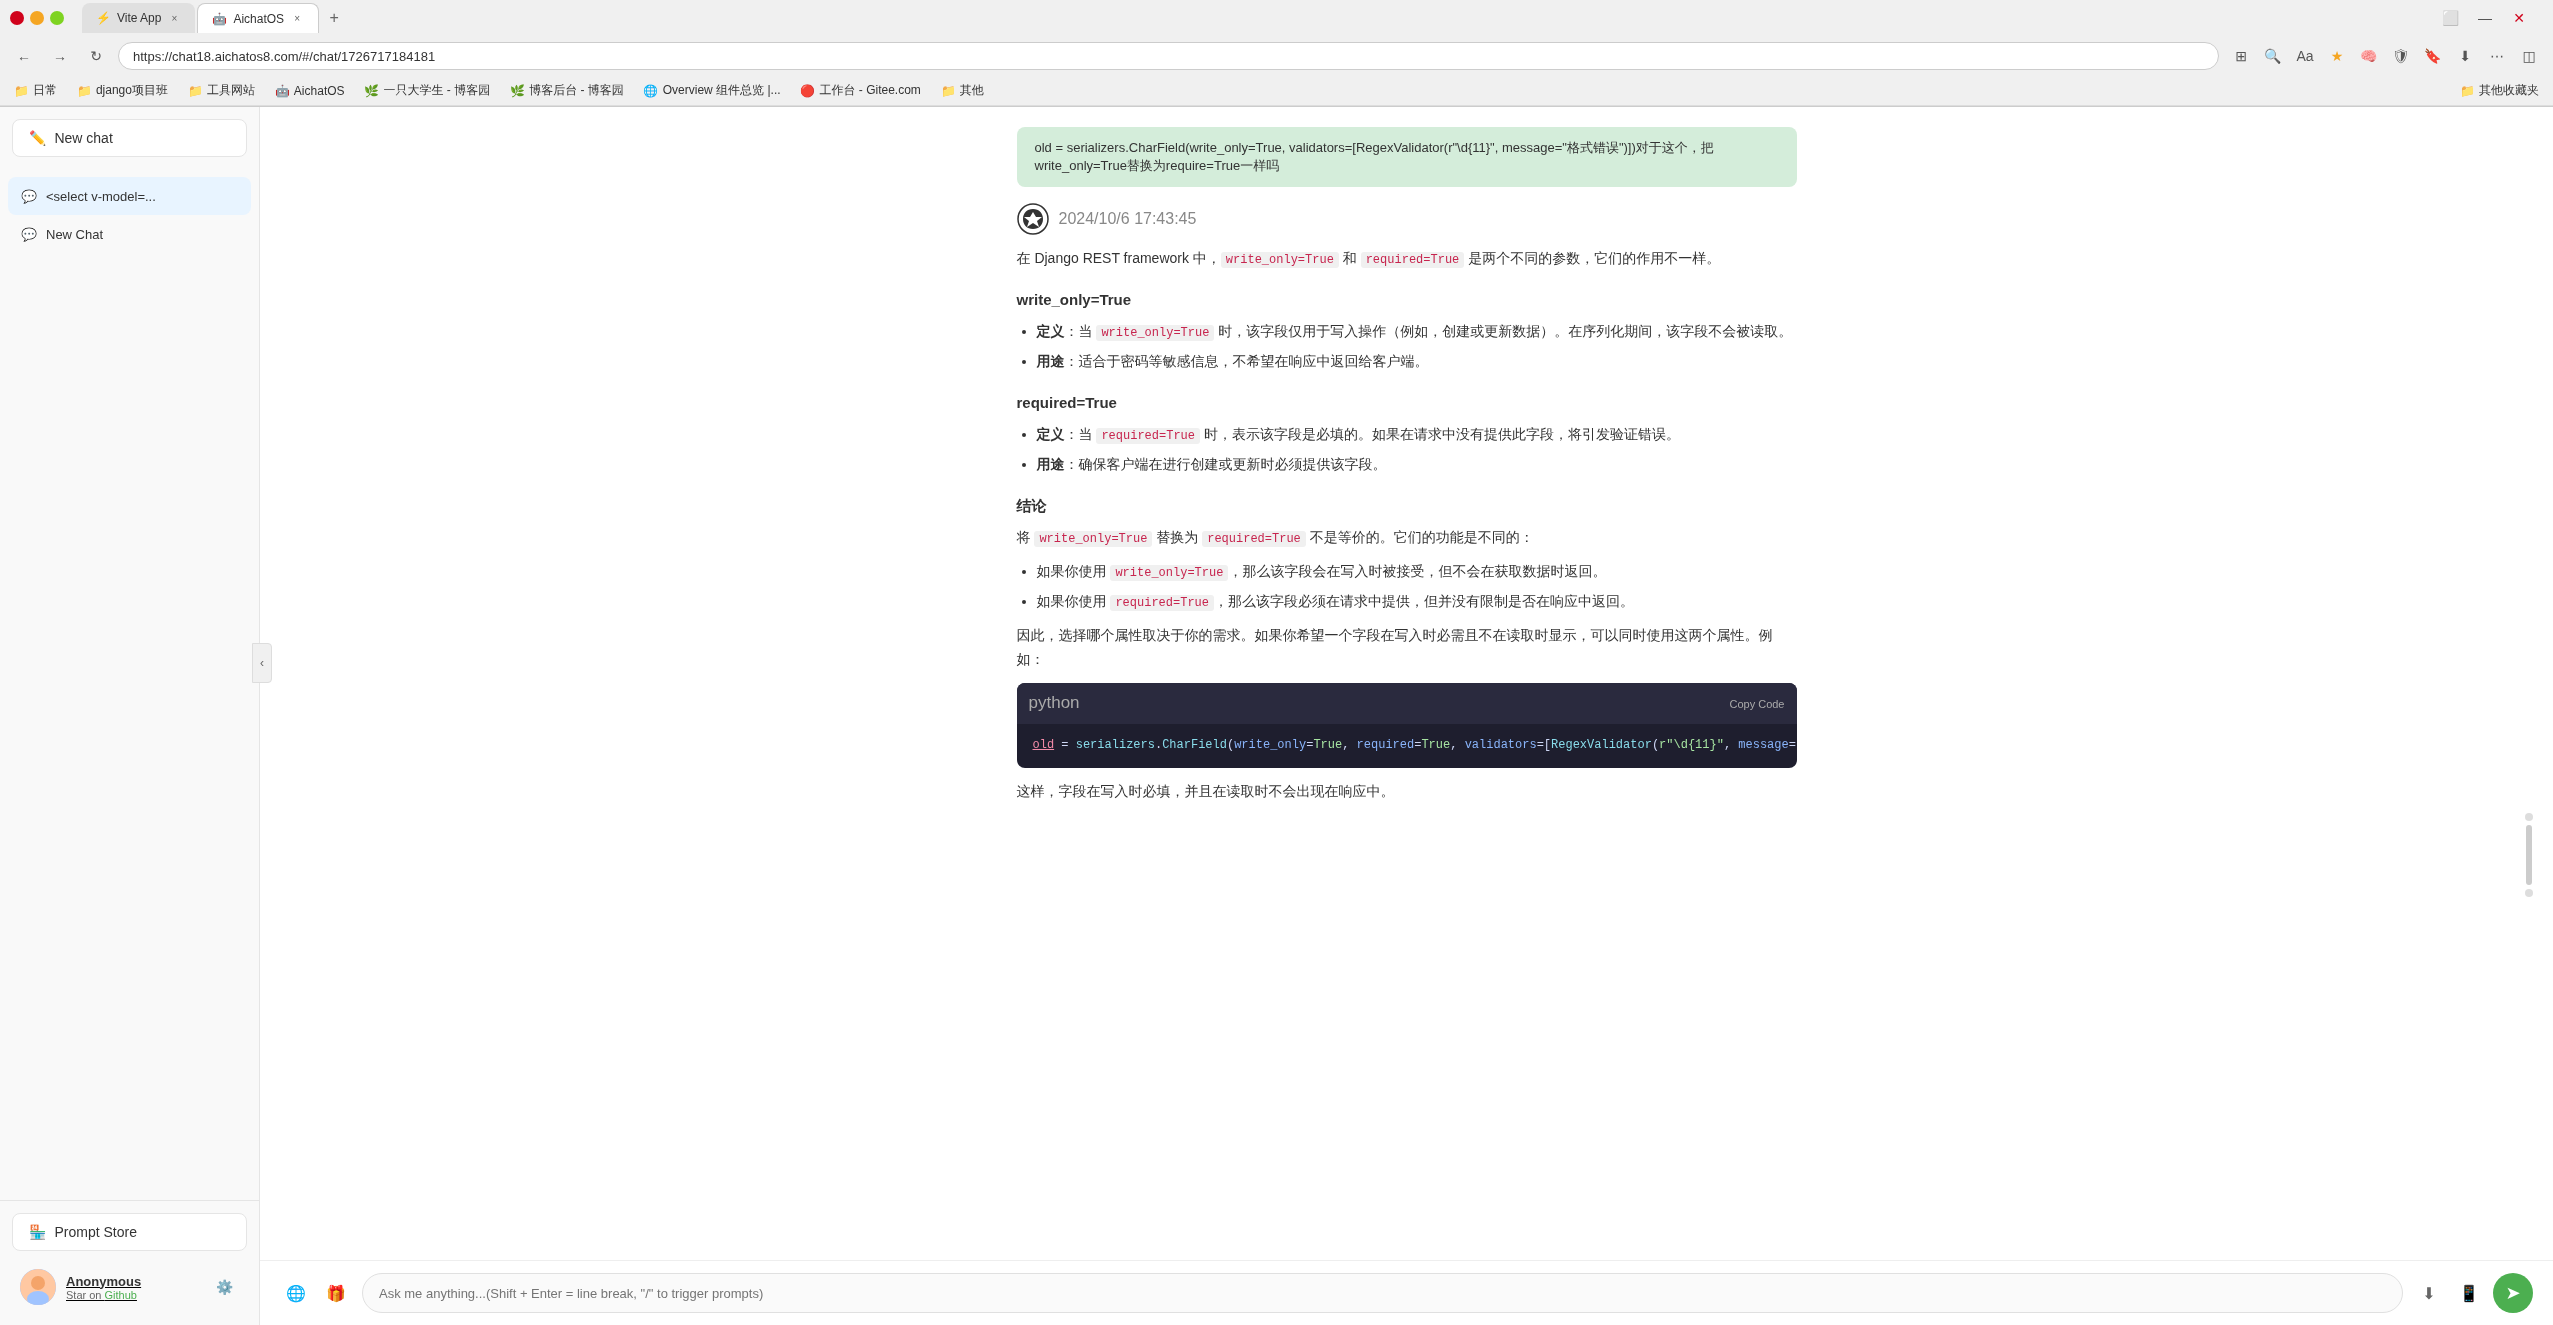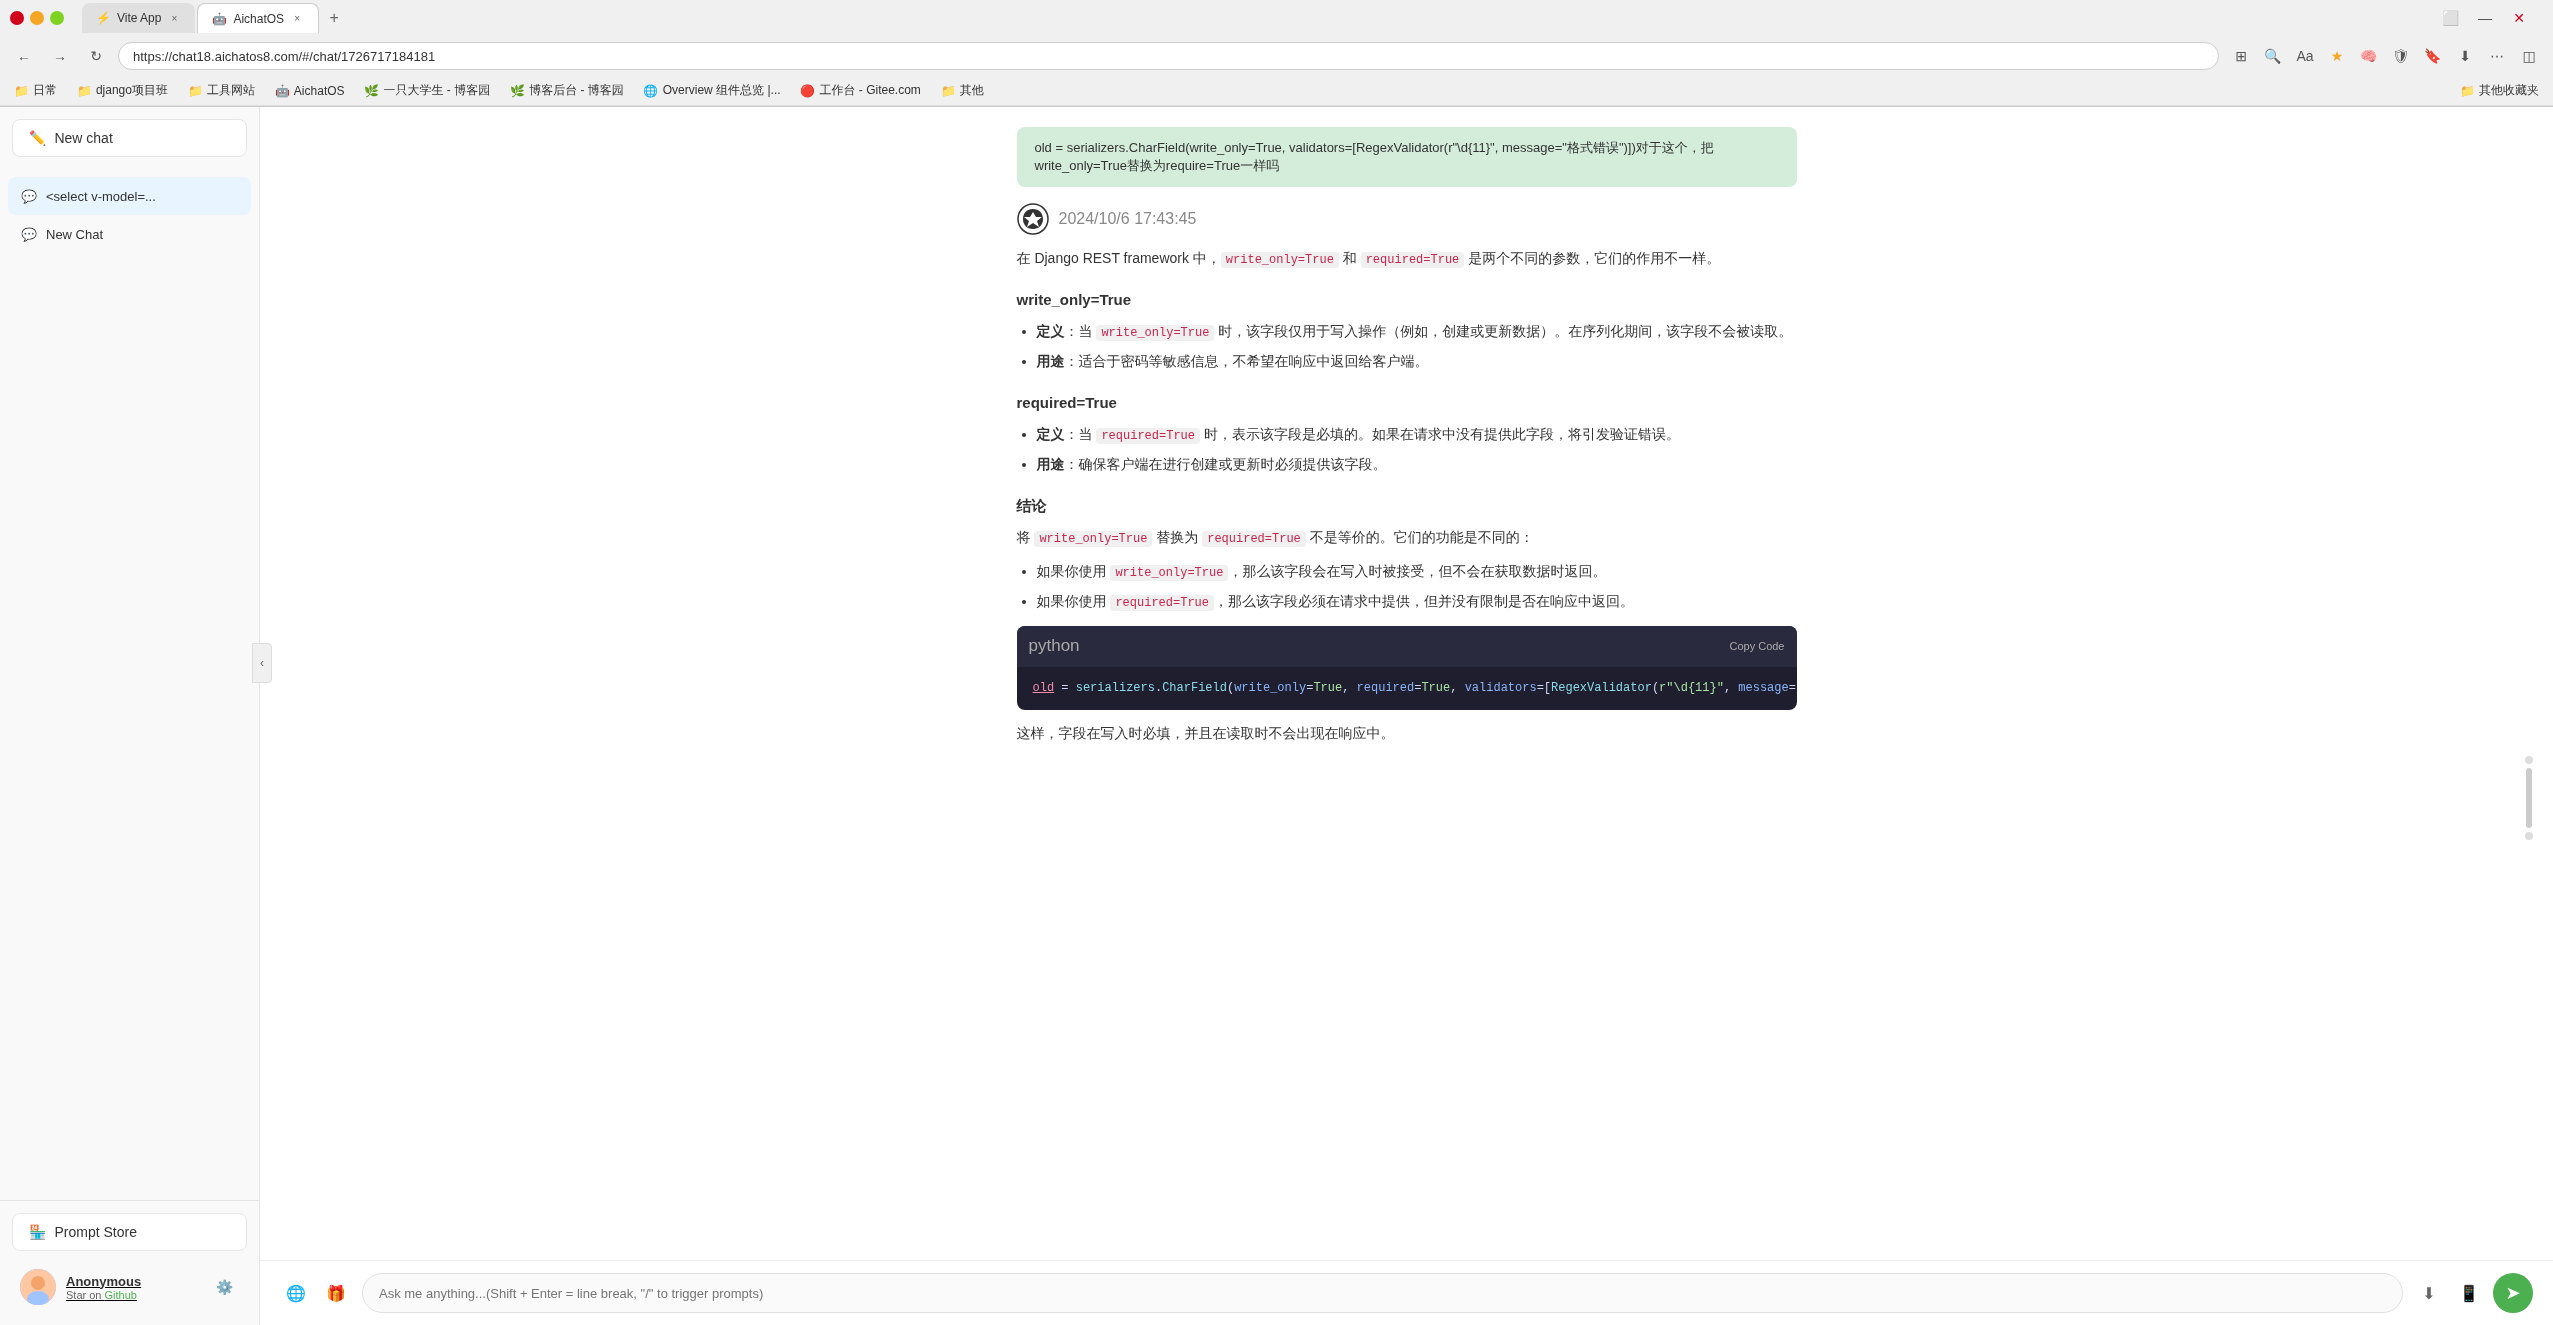--- a/index.html
+++ b/index.html
@@ -286,20 +286,23 @@
 
           <h3>结论</h3>
           <p>
             将 <code>write_only=True</code> 替换为 <code>required=True</code> 不是等价的。它们的功能是不同的：
           </p>
           <ul>
             <li>如果你使用 <code>write_only=True</code>，那么该字段会在写入时被接受，但不会在获取数据时返回。</li>
             <li>如果你使用 <code>required=True</code>，那么该字段必须在请求中提供，但并没有限制是否在响应中返回。</li>
           </ul>
 
+          <p>
+            因此，选择哪个属性取决于你的需求。如果你希望一个字段在写入时必需且不在读取时显示，可以同时使用这两个属性。例如：
+          </p>
 
           <div class="code-block">
             <div class="code-block-header">
               <span class="code-lang">python</span>
               <button class="code-copy-btn">Copy Code</button>
             </div>
             <div class="code-content"><span class="var">old</span> <span class="eq">=</span> <span class="fn">serializers</span>.<span class="fn">CharField</span>(<span class="kw">write_only</span>=<span class="str">True</span>, <span class="kw">required</span>=<span class="str">True</span>, <span class="kw">validators</span>=[<span class="fn">RegexValidator</span>(<span class="str">r"\d{11}"</span>, <span class="kw">message</span>=<span class="str">"格式错误"</span>)])</div>
           </div>
 
           <p>这样，字段在写入时必填，并且在读取时不会出现在响应中。</p>

